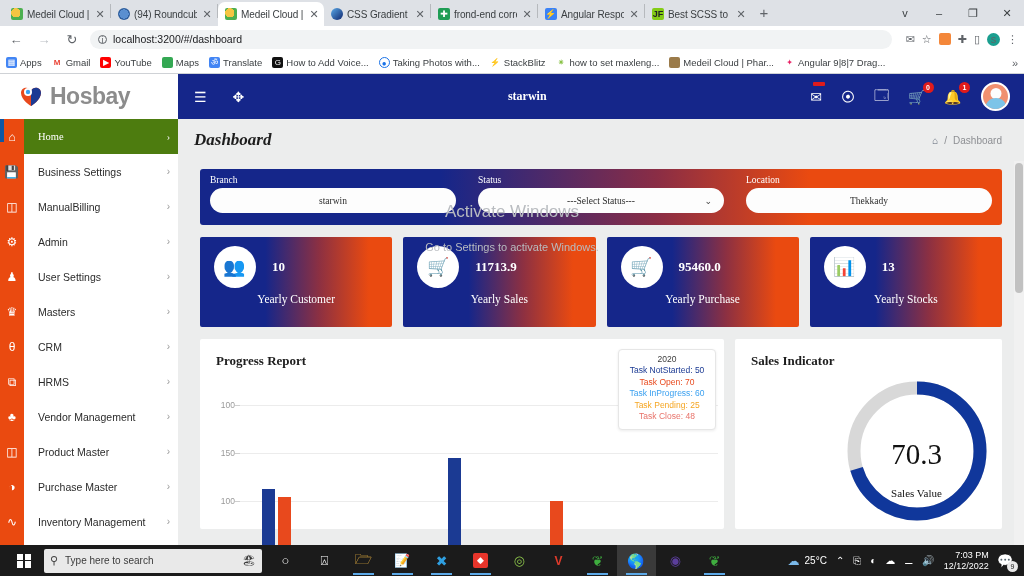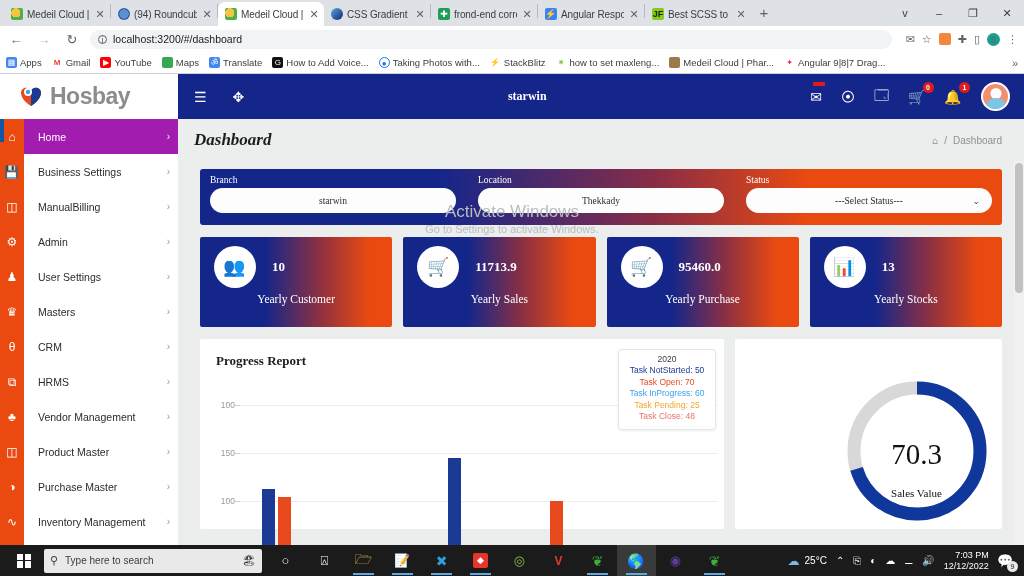--- a/index.html
+++ b/index.html
@@ -59,21 +59,21 @@
   }
   .brand .logo-mark { width: 26px; height: 26px; position: relative; }
   .brand-text { font-size: 23px; font-weight: bold; color: #8c8c8c; letter-spacing: -0.5px; font-family: "Liberation Sans", sans-serif; }
   .railstripe { position: absolute; left: 0; top: 45px; width: 24px; height: 426px; background: #ea4a10; }
   .rail-accent { position: absolute; left: 0; top: 45px; width: 4px; height: 23px; background: #0e57a4; z-index: 2; }
   .menu { position: absolute; left: 24px; top: 45px; width: 154px; }
   .menu-item {
     height: 35px; display: flex; align-items: center; padding: 0 8px 0 14px;
     font-size: 10.5px; color: #2b2b2b; background: #ffffff; position: relative;
   }
-  .menu-item.active { background: #a21caf; color: #ffffff; }
+  .menu-item.active { background: #4d7c0f; color: #ffffff; font-family: Liberation Serif, serif; }
   .menu-item .mlabel { flex: 1; white-space: nowrap; }
   .menu-item .chev { font-size: 10px; color: #9a9a9a; }
   .menu-item.active .chev { color: #f0f0f0; }
   .rail-icons { position: absolute; left: 0; top: 45px; width: 24px; }
   .rail-ic { height: 35px; display: flex; align-items: center; justify-content: center; color: #ffffff; font-size: 12px; }
 
   
   .topbar {
     position: absolute; left: 178px; top: 0; width: 846px; height: 45px;
     background: #15268a; display: flex; align-items: center; padding: 0 14px 0 16px; gap: 26px;
@@ -160,21 +160,21 @@
     position: absolute; left: 0; right: 0; top: 52%; transform: translateY(-50%);
     text-align: center; font-size: 29px; color: #111; font-family: "Liberation Serif", serif;
   }
   .gauge-sub { position: absolute; left: 0; right: 0; top: 74%; text-align: center; font-size: 11px; color: #111; font-family: "Liberation Serif", serif; }
 
   .watermark {
     position: absolute; left: 50%; top: 128px; transform: translateX(-50%);
     text-align: center; color: #b9bcc0; z-index: 2; pointer-events: none; white-space: nowrap;
   }
   .wm1 { font-size: 17px; }
-  .wm2 { font-size: 11px; margin-top: 1px; }
+  .wm2 { font-size: 11px; margin-top: 19px; }
 
   .scrollbar { position: absolute; right: 0; top: 87px; width: 10px; height: 384px; background: #f1f1f1; }
   .scrollthumb { position: absolute; right: 1px; top: 2px; width: 8px; height: 130px; background: #c1c1c1; border-radius: 4px; }
 
   
   .taskbar { width: 1024px; height: 31px; background: #1b1b1b; display: flex; align-items: center; padding: 0 4px; gap: 0; }
   .tb-start { width: 40px; display: flex; align-items: center; justify-content: center; }
   .win-logo { width: 14px; height: 14px; display: grid; grid-template-columns: 1fr 1fr; grid-template-rows: 1fr 1fr; gap: 1.5px; }
   .win-logo i { background: #ffffff; display: block; }
   .searchbox {
@@ -429,30 +429,30 @@
     <div class="content">
 
       <div class="filterbar">
         <div class="filter-col">
           <span class="flabel">Branch</span>
           <div class="filter-ctl">
             <span>starwin</span>
           </div>
         </div>
         <div class="filter-col">
-          <span class="flabel">Location</span>
-          <div class="filter-ctl">
-            <span>Thekkady</span>
-          </div>
-        </div>
-        <div class="filter-col">
           <span class="flabel">Status</span>
           <div class="filter-ctl">
             <span>---Select Status---</span>
             <span class="caret">⌄</span>
+          </div>
+        </div>
+        <div class="filter-col">
+          <span class="flabel">Location</span>
+          <div class="filter-ctl">
+            <span>Thekkady</span>
           </div>
         </div>
       </div>
 
       <div class="cards">
         <div class="card">
           <div class="card-row">
             <span class="card-ic">👥</span>
             <span class="card-val">10</span>
           </div>
@@ -523,20 +523,21 @@
 
               <div class="bar" style="left:22px;width:13px;height:62px;background:#1b3a93;bottom:-22px"></div>
               <div class="bar" style="left:38px;width:13px;height:54px;background:#e8491d;bottom:-22px"></div>
               <div class="bar" style="left:208px;width:13px;height:93px;background:#1b3a93;bottom:-22px"></div>
               <div class="bar" style="left:310px;width:13px;height:50px;background:#e8491d;bottom:-22px"></div>
             </div>
           </div>
         </div>
 
         <div class="panel panel-sales">
+          <div class="panel-title">Sales Indicator</div>
           <div class="gauge-wrap">
             <div class="gauge">
               <svg width="148" height="148" viewBox="0 0 148 148">
                 <circle cx="74" cy="74" r="63" fill="none" stroke="#d8d8d8" stroke-width="13"></circle>
                 <circle id="gauge-arc" cx="74" cy="74" r="63" fill="none" stroke="#10379b" stroke-width="13" stroke-dasharray="278.2759940696767 117.56468028263726" transform="rotate(-90 74 74)"></circle>
               </svg>
               <div class="gauge-val">70.3</div>
               <div class="gauge-sub">Sales Value</div>
             </div>
           </div>

